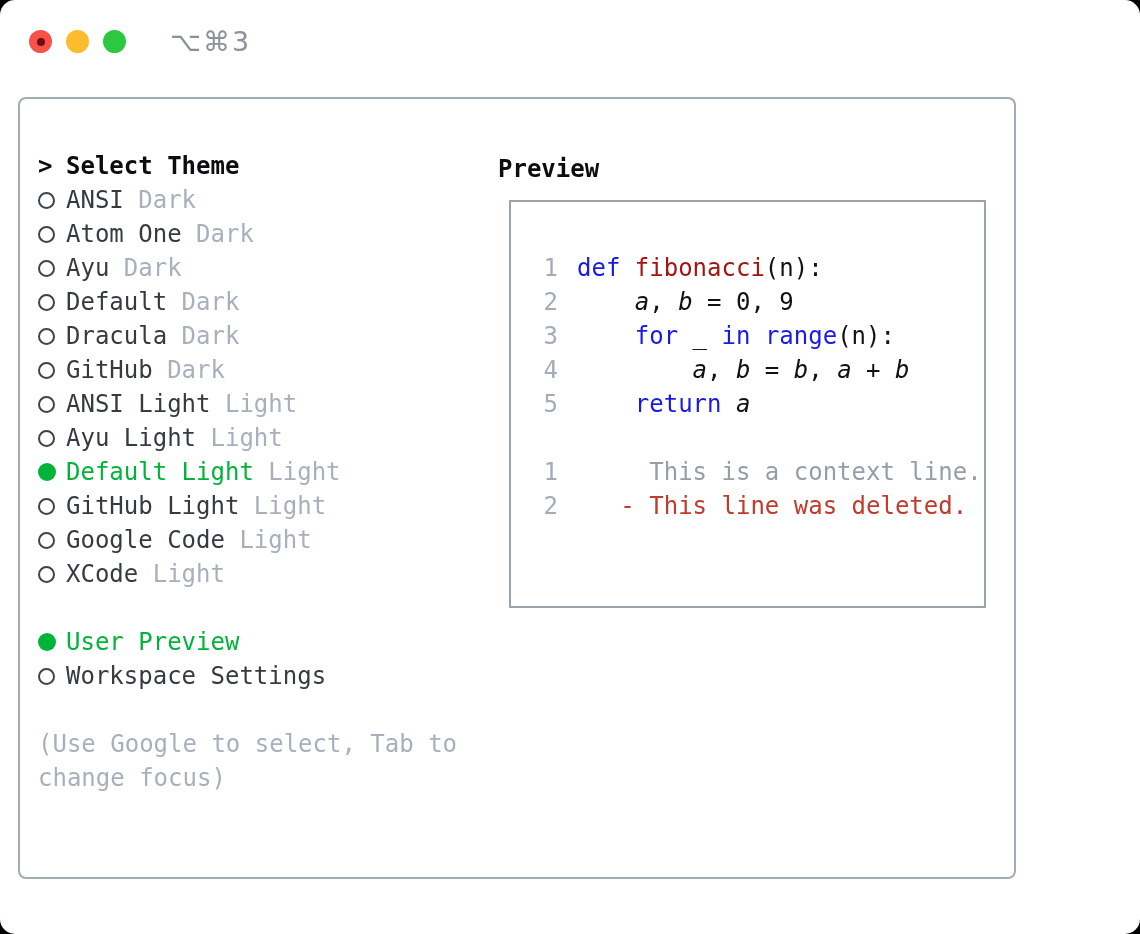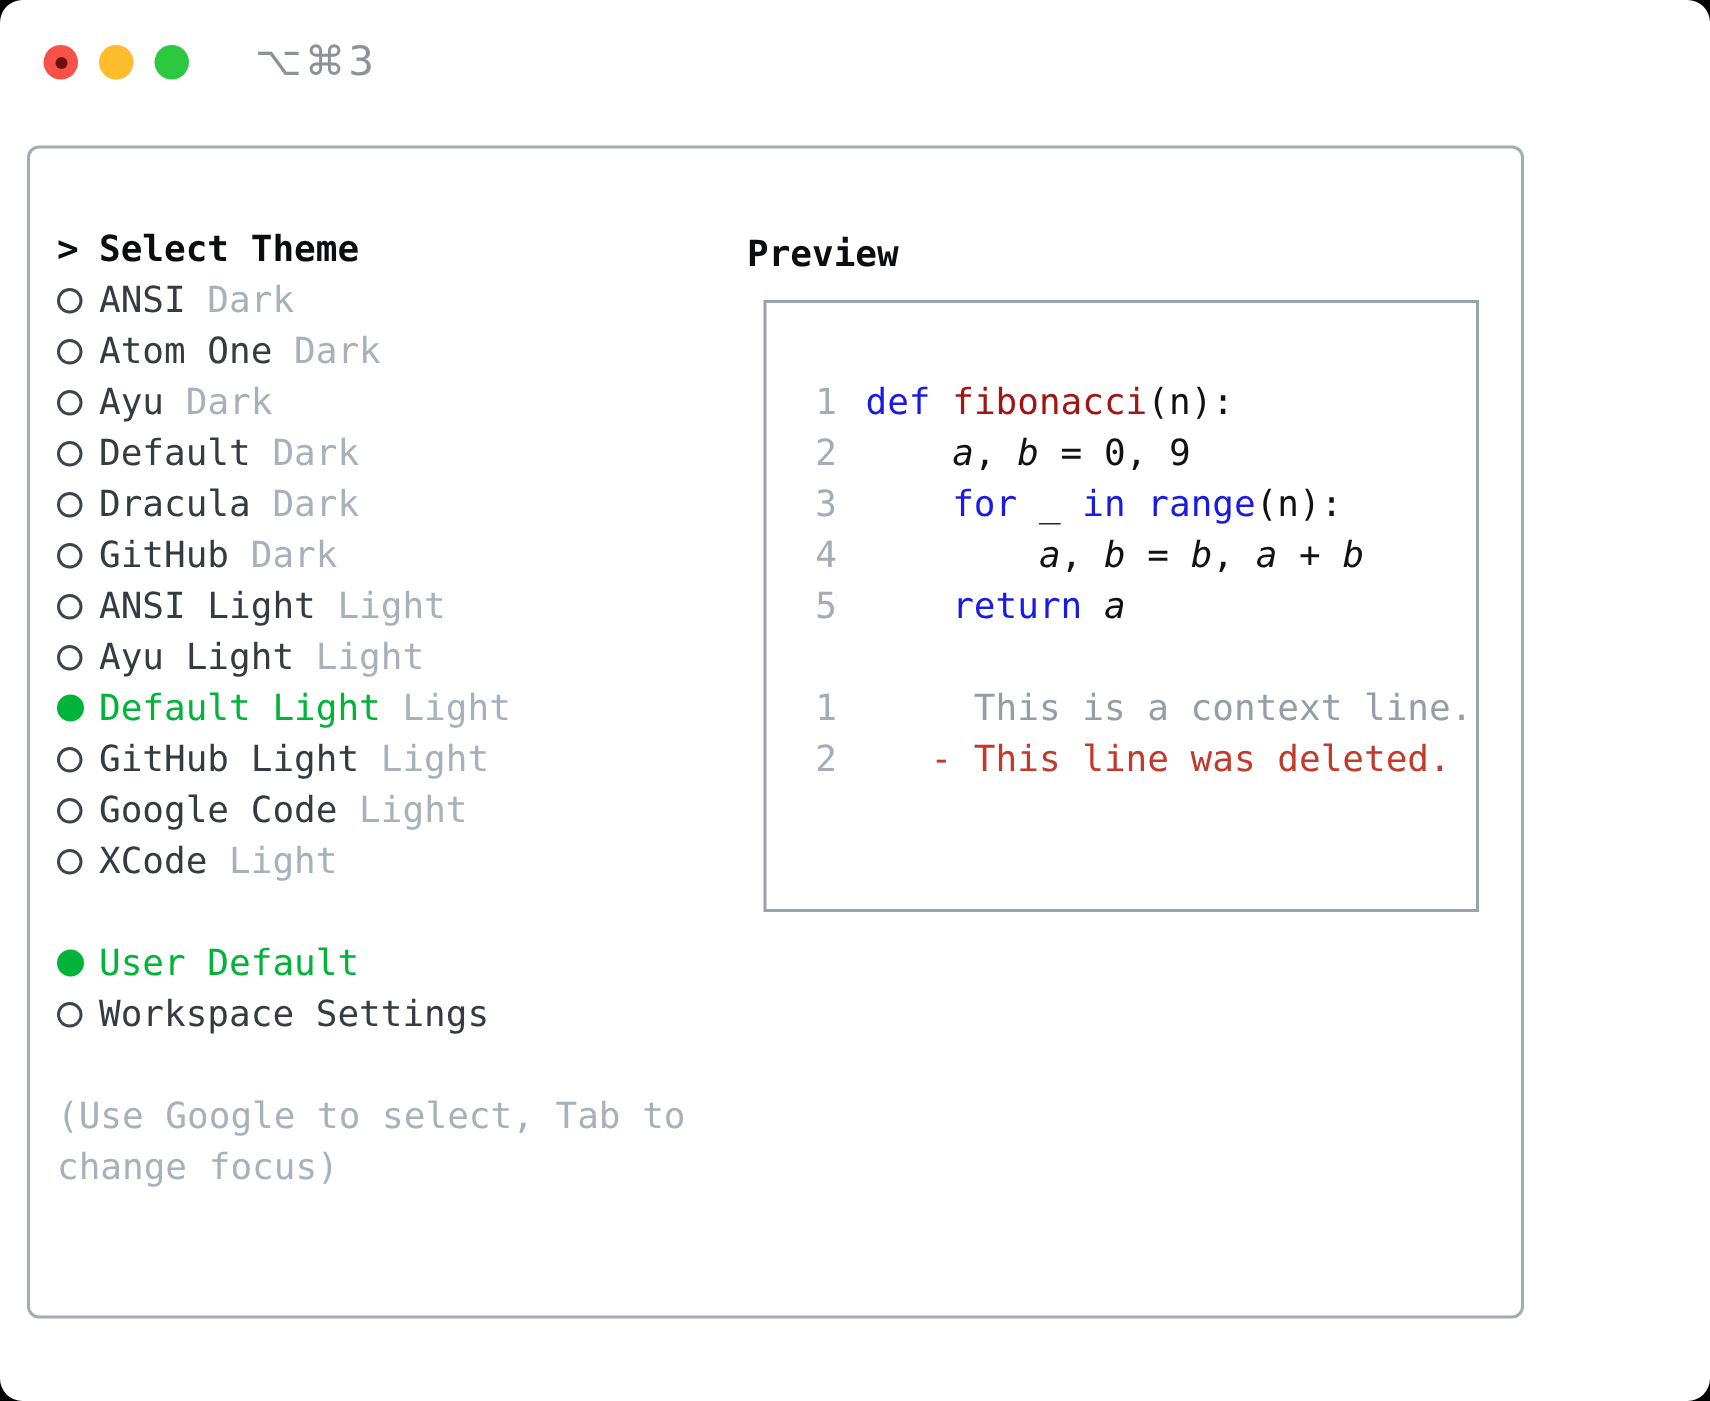--- a/index.html
+++ b/index.html
@@ -158,21 +158,21 @@
         </div>
 
       <div class="spacer"></div>
 
 
       <div id="apply-list">
           <div class="row">
             <span class="marker">
               <span class="mk filled"></span>
             </span>
-            <span class="label selected">User Default</span>
+            <span class="label selected">User Preview</span>
           </div>
           <div class="row">
             <span class="marker">
               <span class="mk open"></span>
             </span>
             <span class="label">Workspace Settings</span>
           </div>
         </div>
 
       <div class="spacer"></div>

